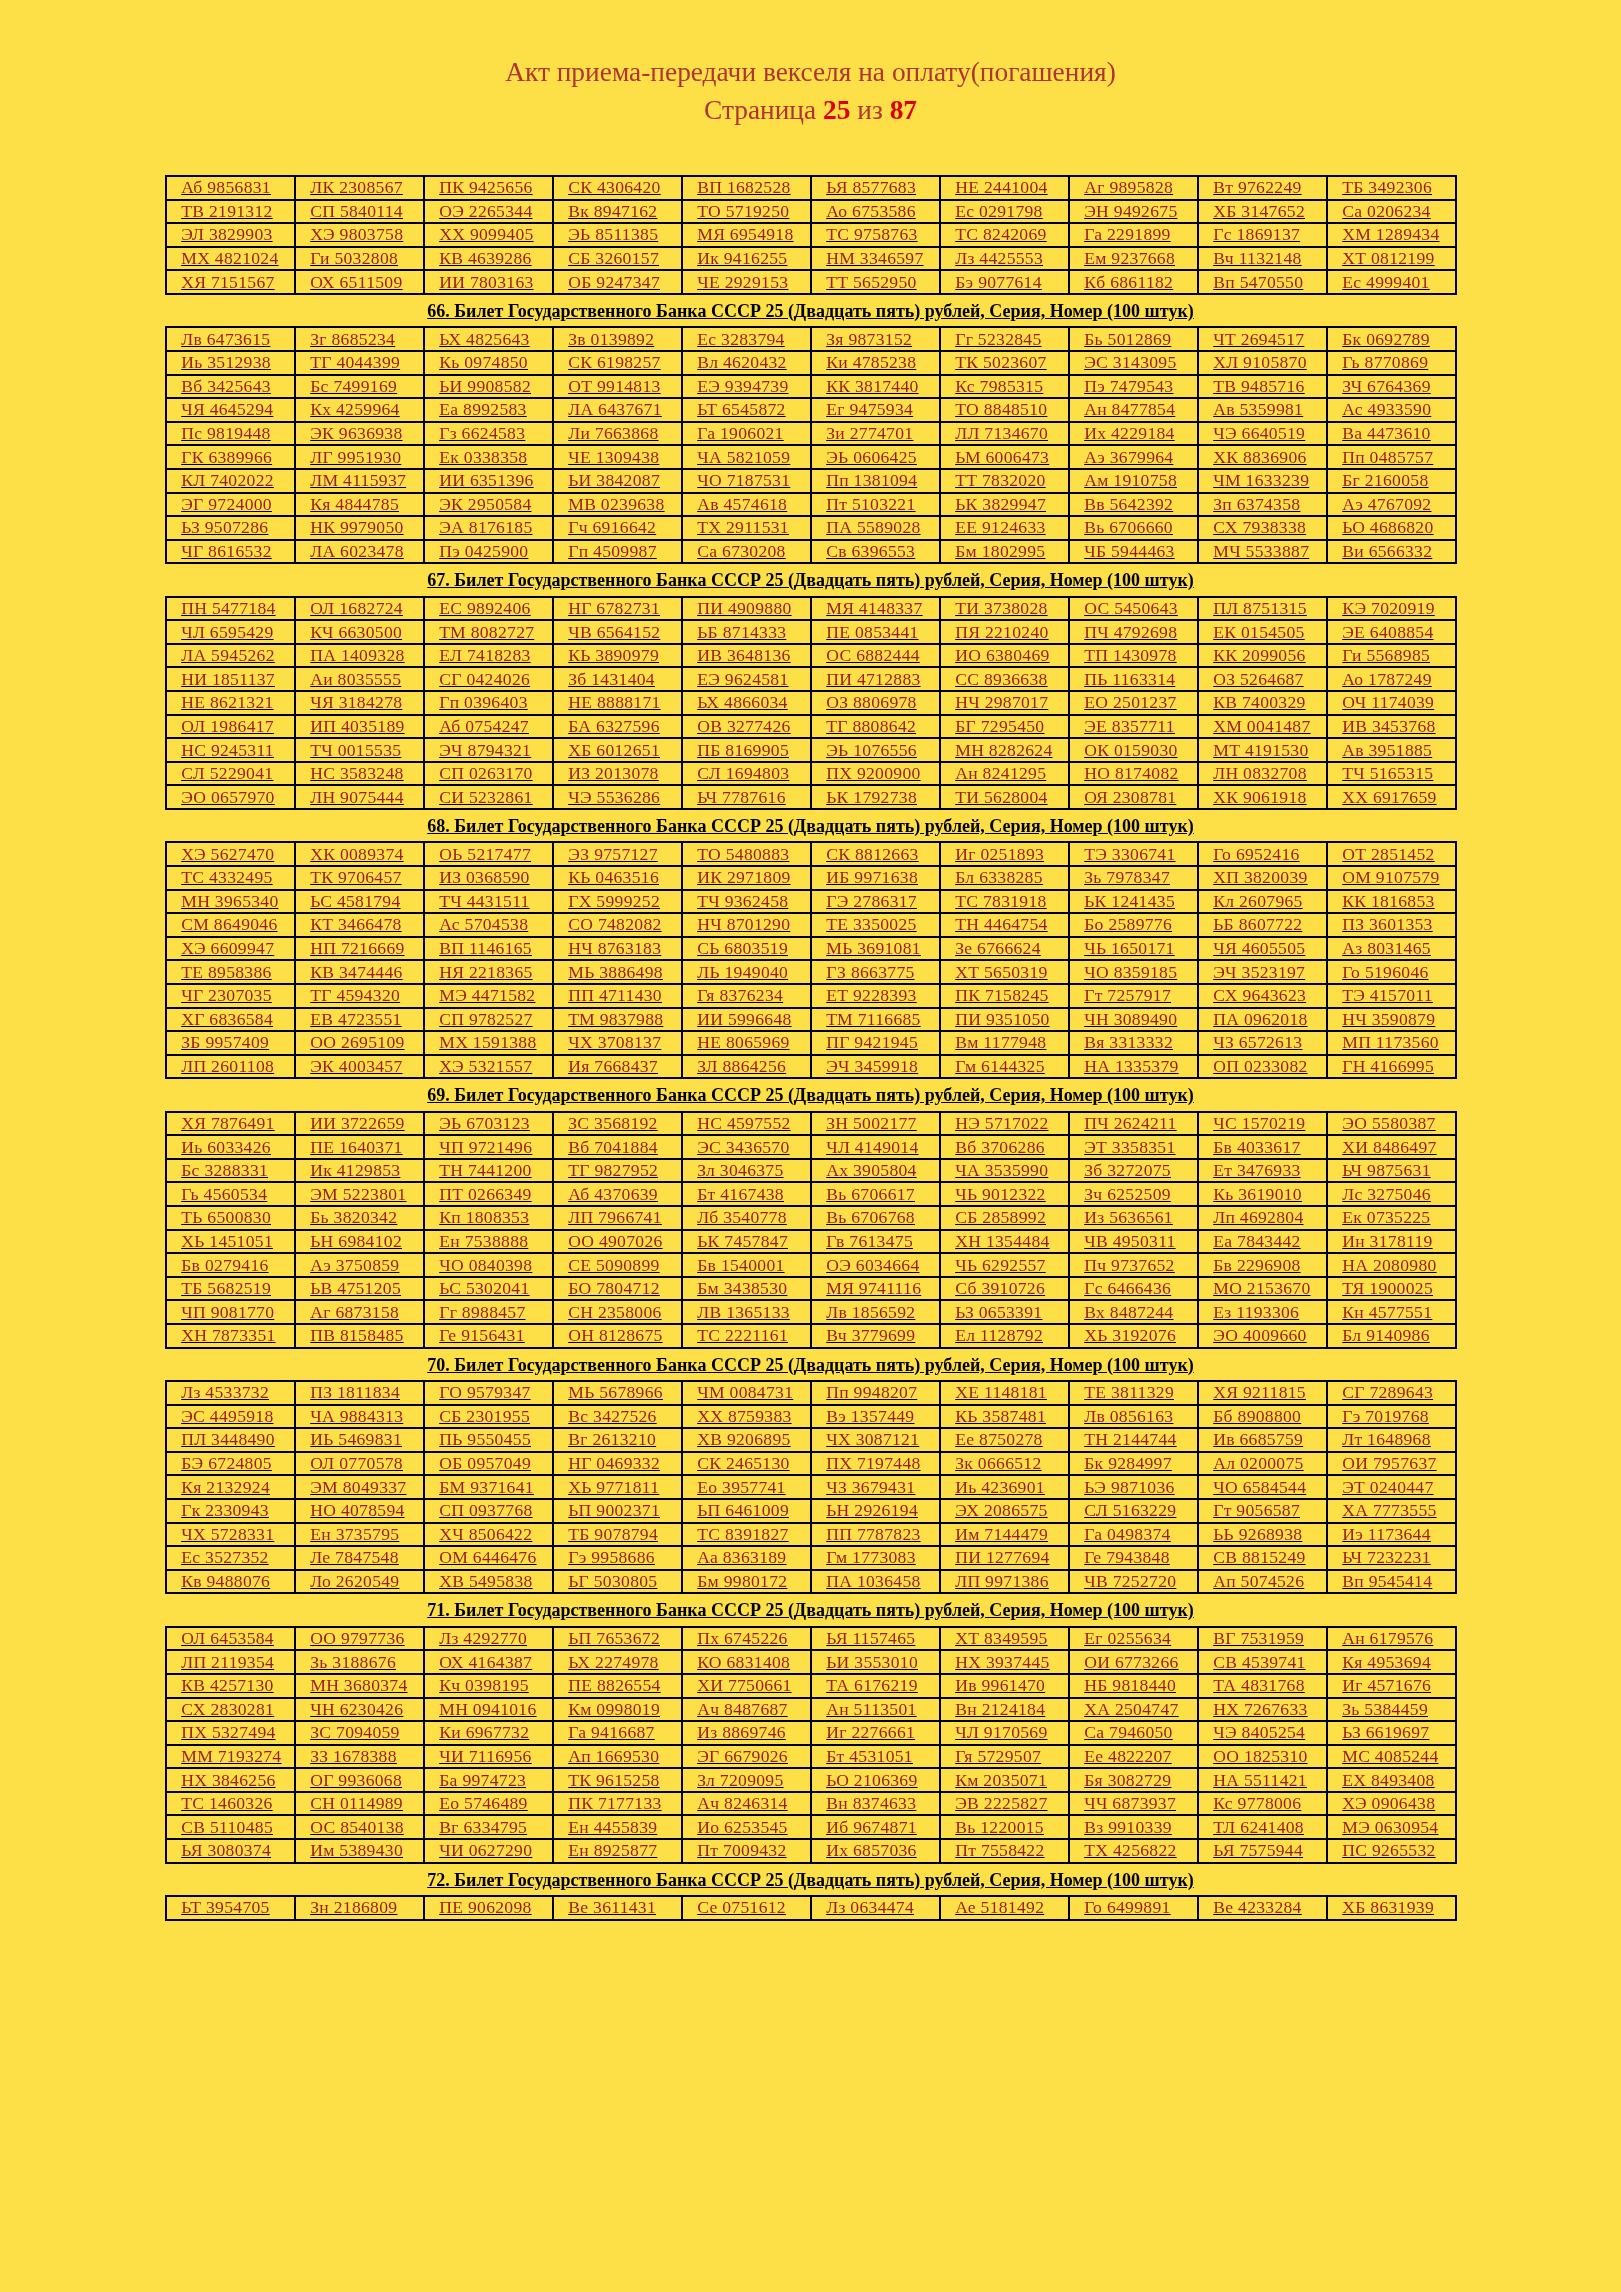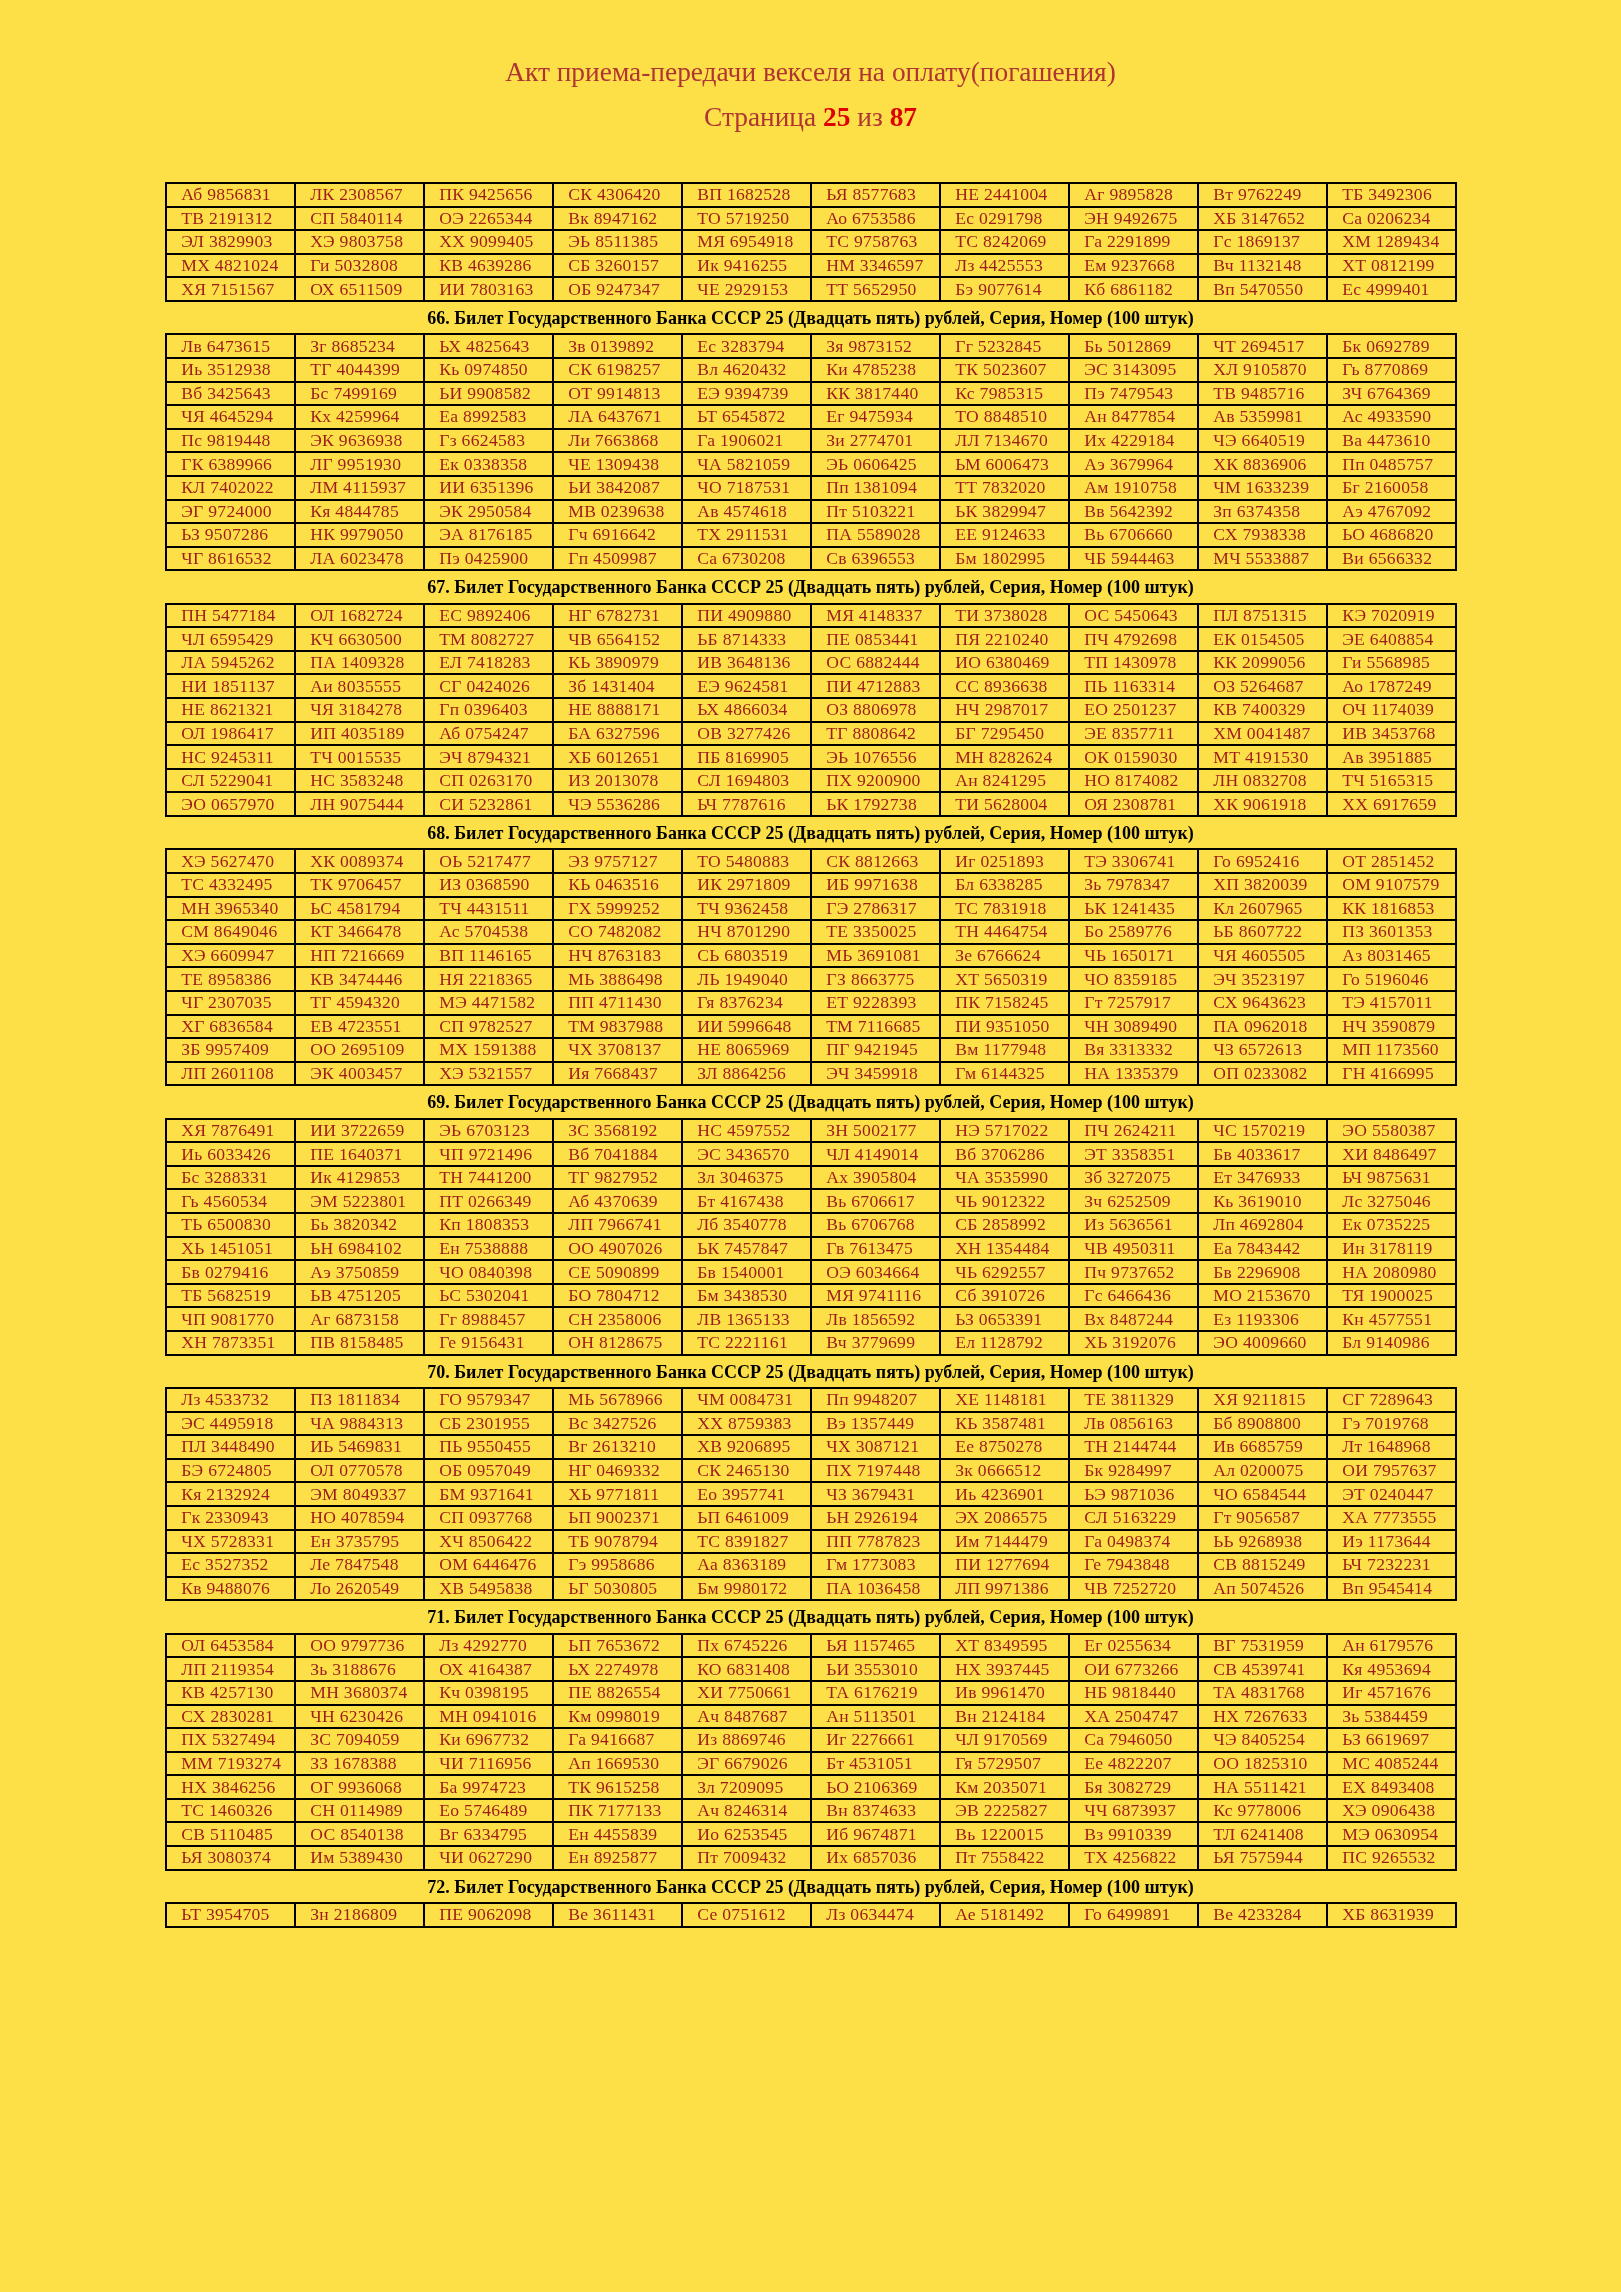--- a/index.html
+++ b/index.html
@@ -6,23 +6,23 @@
     --title-color:#b03434;
     --pagenum-color:#dd0000;
     --cell-color:#9e1b1b;
     --header-color:#000000;
     --border-color:#000000;
   }
   html,body{margin:0;padding:0;background:#ffffff;}
   body{width:1621px;height:2293px;font-family:"Liberation Serif","DejaVu Serif",serif;}
   .page{position:relative;width:1621px;height:2293px;overflow:hidden;background:#fde047;}
   .title{margin-top:57px;text-align:center;font-size:27.4px;color:var(--title-color);}
-  .subtitle{margin-top:14px;text-align:center;font-size:27.4px;color:var(--title-color);}
+  .subtitle{margin-top:7px;text-align:center;font-size:27.4px;color:var(--title-color);}
   .subtitle b{color:var(--pagenum-color);font-weight:bold;}
-  .tables{width:1292px;margin:49px auto 17px auto;}
+  .tables{width:1292px;margin:49px auto 17px auto;text-decoration:underline;}
   table.serial-table{border-collapse:collapse;table-layout:fixed;width:100%;border:2.9px solid var(--border-color);}
   table.serial-table td{
     border:2px solid var(--border-color);
     height:21.6px;
     font-size:17.6px;
     color:var(--cell-color);
     padding:0 0 0 14.7px;
     white-space:nowrap;
     overflow:hidden;
     letter-spacing:0.3px;

